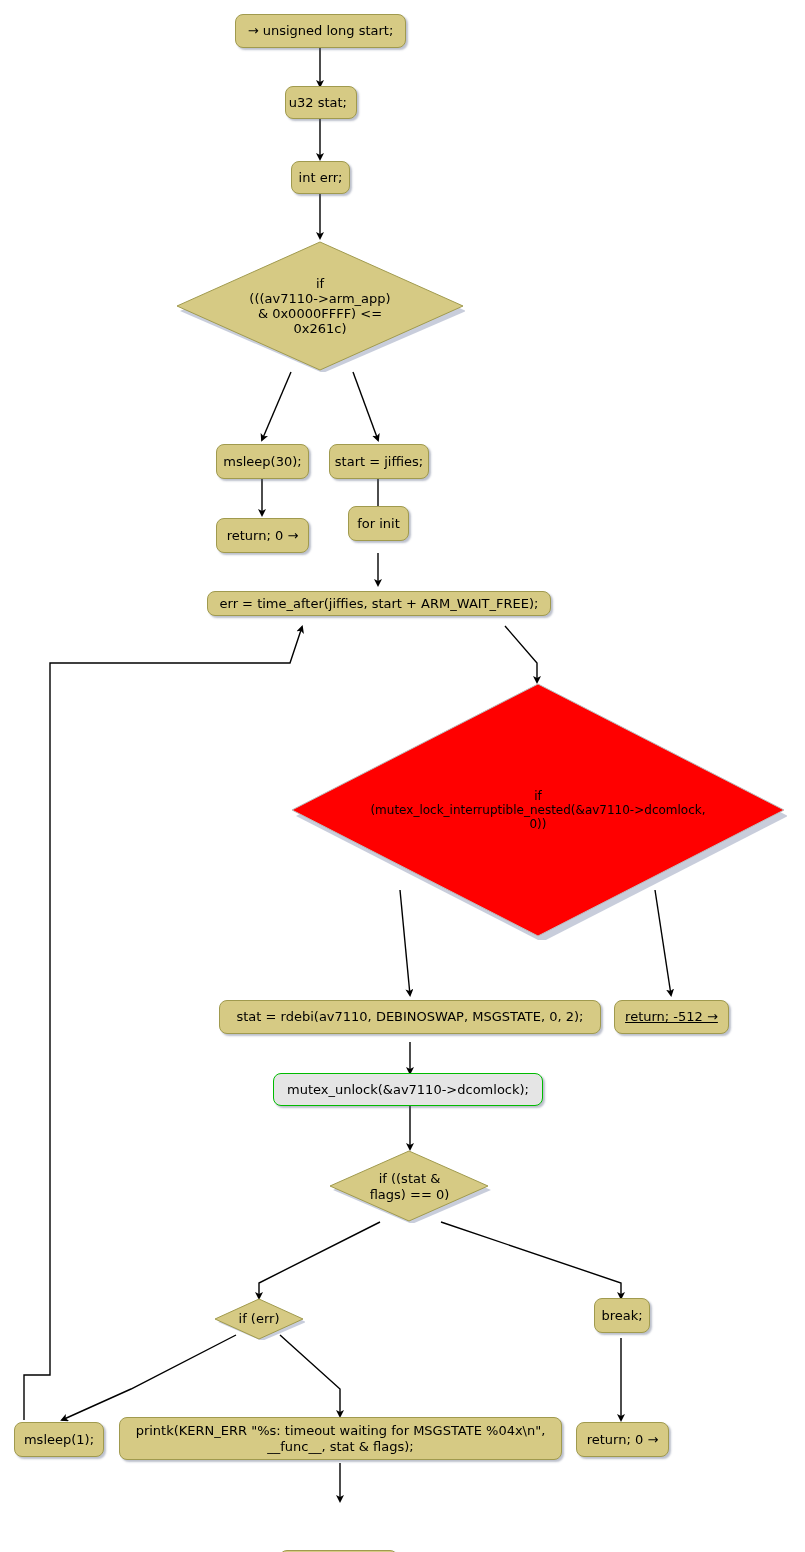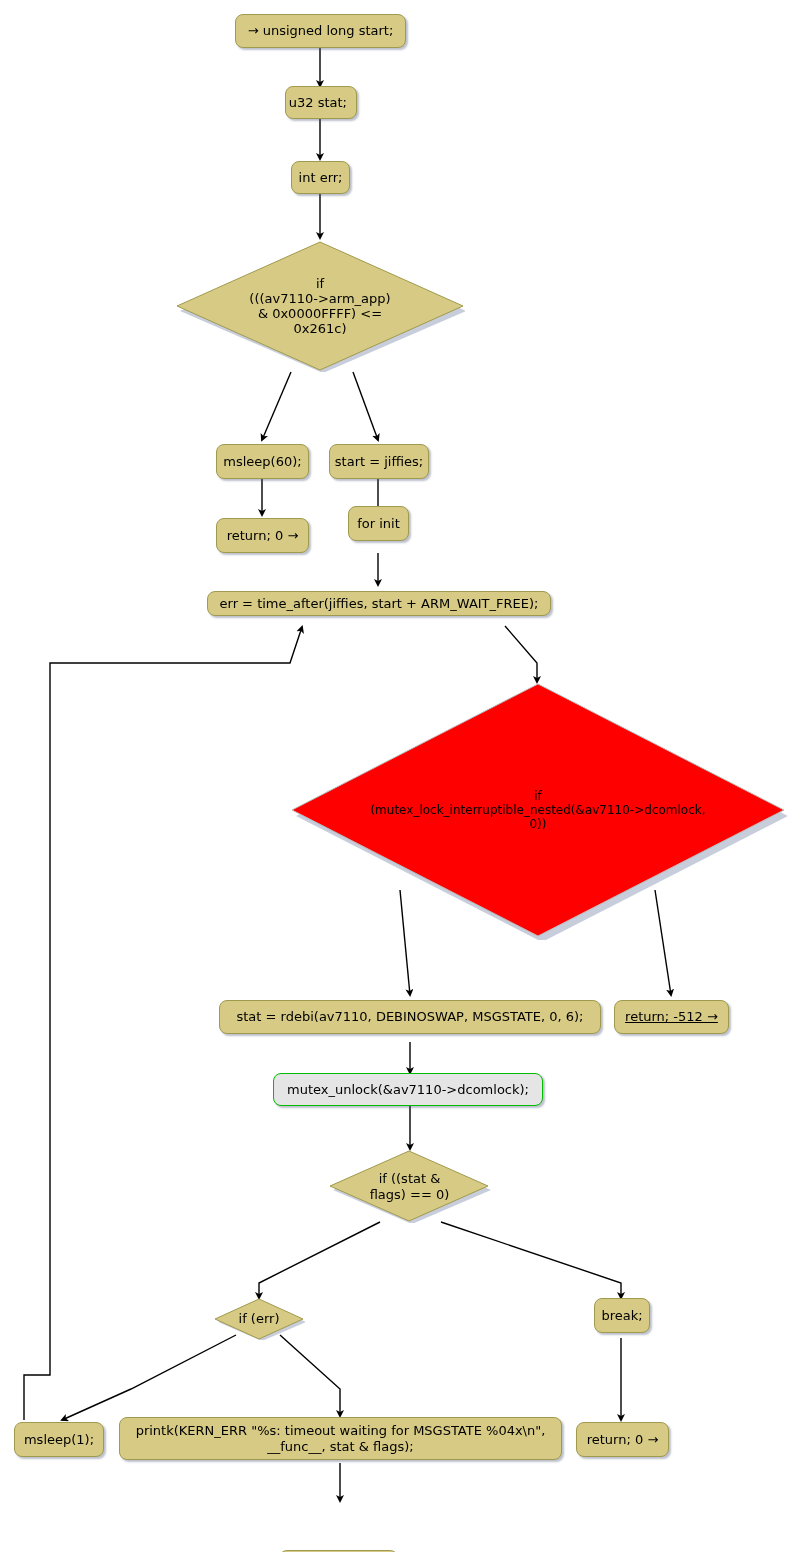--- a/index.html
+++ b/index.html
@@ -122,21 +122,21 @@
       <polygon points="145,4 288,68 145,130 2,68" fill="#9aa4bd" opacity="0.55" transform="translate(3,3)"></polygon>
       <polygon points="145,2 288,66 145,130 2,66" fill="#d6ca84" stroke="#a09a4e" stroke-width="1"></polygon>
     </svg>
     <span class="diamond-label">if
 (((av7110-&gt;arm_app)
 &amp; 0x0000FFFF) &lt;=
 0x261c)</span>
   </div>
 
   <div class="node rect" style="left:216px; top:444px; width:93px; height:35px;">
-    <span>msleep(60);</span>
+    <span>msleep(30);</span>
   </div>
 
   <div class="node rect" style="left:329px; top:444px; width:100px; height:35px;">
     <span>start = jiffies;</span>
   </div>
 
   <div class="node rect" style="left:216px; top:518px; width:93px; height:35px;">
     <span>return; 0 →</span>
   </div>
 
@@ -152,21 +152,21 @@
     <svg class="diamond-shape" viewBox="0 0 498 258" preserveAspectRatio="none">
       <polygon points="249,4 495,130 249,256 3,130" fill="#9aa4bd" opacity="0.55" transform="translate(4,4)"></polygon>
       <polygon points="249,2 495,128 249,254 3,128" fill="#ff0000" stroke="#bbbbbb" stroke-width="1"></polygon>
     </svg>
     <span class="diamond-label small">if
 (mutex_lock_interruptible_nested(&amp;av7110-&gt;dcomlock,
 0))</span>
   </div>
 
   <div class="node rect" style="left:219px; top:1000px; width:382px; height:34px;">
-    <span>stat = rdebi(av7110, DEBINOSWAP, MSGSTATE, 0, 6);</span>
+    <span>stat = rdebi(av7110, DEBINOSWAP, MSGSTATE, 0, 2);</span>
   </div>
 
   <div class="node rect" style="left:614px; top:1000px; width:115px; height:34px;text-decoration:underline;">
     <span>return; -512 →</span>
   </div>
 
   <div class="node rect green" style="left:273px; top:1073px; width:270px; height:33px;">
     <span>mutex_unlock(&amp;av7110-&gt;dcomlock);</span>
   </div>
 

